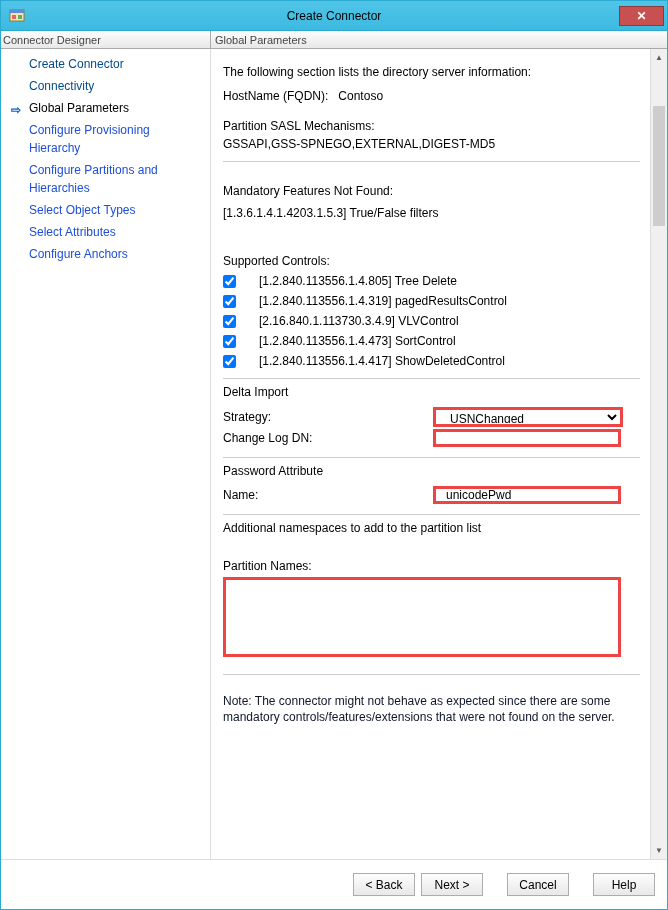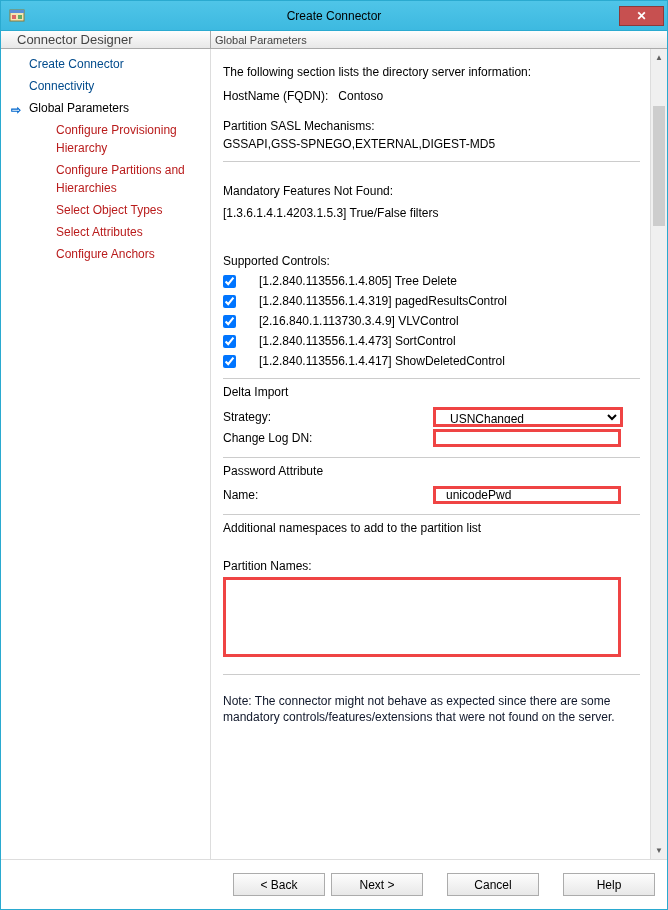--- a/index.html
+++ b/index.html
@@ -49,24 +49,24 @@
   }
   .columns-header {
     display: flex;
     height: 18px;
     border-bottom: 1px solid #aaa;
   }
   .col-left-header {
     width: 210px;
     background: linear-gradient(#fdfdfd, #e8e8e8);
     border-right: 1px solid #aaa;
-    padding-left: 16px;
+    padding-left: 2px;
     color: #444;
     line-height: 18px;
-    font-size: 13px;
+    font-size: 11px;
   }
   .col-right-header {
     flex: 1;
     background: linear-gradient(#fdfdfd, #e8e8e8);
     padding-left: 4px;
     color: #444;
     line-height: 18px;
     font-size: 11px;
   }
   .main {
@@ -78,23 +78,22 @@
     border-right: 1px solid #ddd;
     padding-top: 4px;
   }
   .nav-item {
     padding: 2px 6px 2px 28px;
     color: #024b8c;
     cursor: default;
     line-height: 18px;
   }
   .nav-item.sub {
-    padding-left: 36px;
-    color: #b91c1c;
-    margin-left: 19px;
+    padding-left: 28px;
+    color: #1d4ed8;
   }
   .nav-item.current {
     position: relative;
     color: #000;
   }
   .nav-item.current .arrow {
     position: absolute;
     left: 10px;
     top: 4px;
     color: #0066cc;
@@ -177,21 +176,21 @@
   .footer {
     height: 50px;
     border-top: 1px solid #ddd;
     display: flex;
     align-items: center;
     justify-content: flex-end;
     padding-right: 12px;
     gap: 6px;
   }
   .footer button {
-    width: 92px;
+    width: 62px;
     height: 23px;
     background: linear-gradient(#fdfdfd, #e8e8e8);
     border: 1px solid #acacac;
     font-family: inherit;
     font-size: 12px;
   }
   .footer .gap { width: 12px; }
 </style>
 </head>
 <body>

